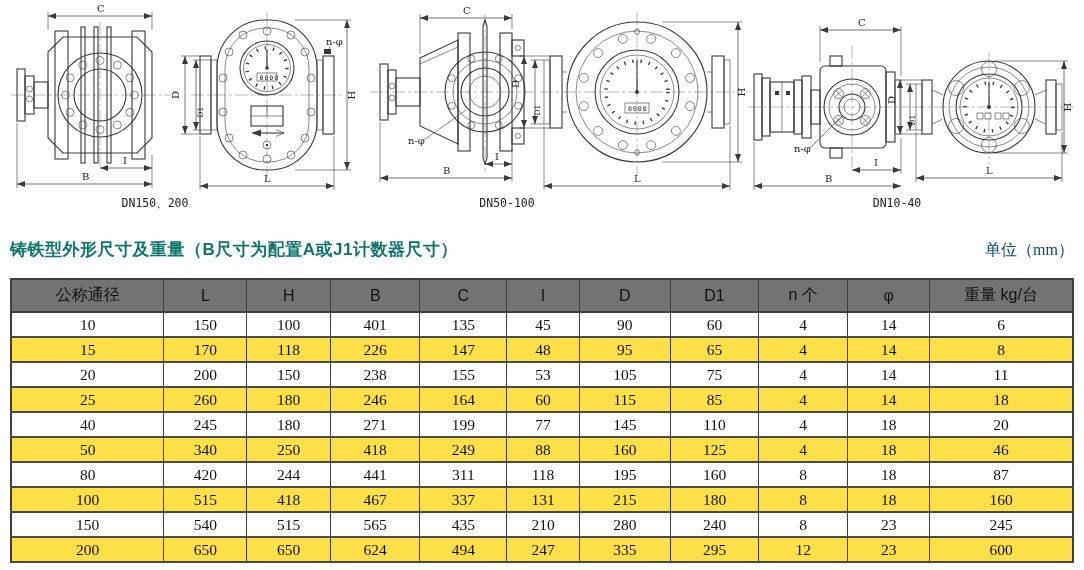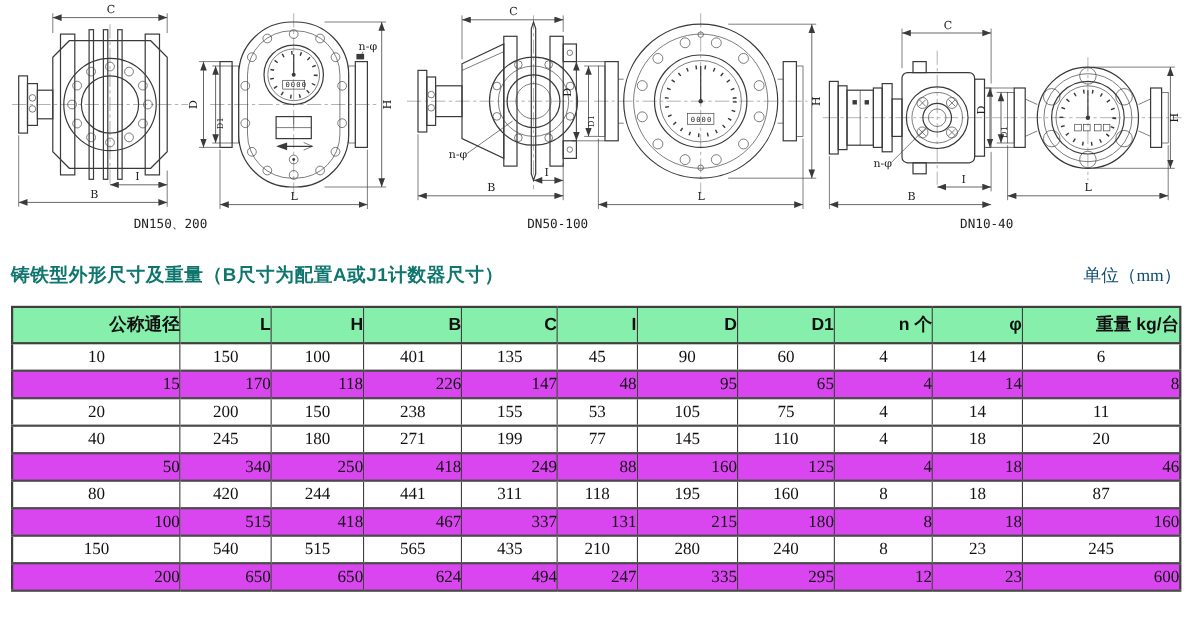--- a/index.html
+++ b/index.html
@@ -20,23 +20,23 @@
   text.cap{font-family:"DejaVu Sans Mono",monospace;font-size:11.5px;fill:#222;}
   text.ctr{font-family:"DejaVu Sans Mono",monospace;font-size:6.5px;fill:#222;letter-spacing:1px;}
 
   
   .titlebar{position:absolute;top:238px;left:10px;width:1064px;display:flex;justify-content:space-between;align-items:baseline;}
   .sec-title{font-size:17px;font-weight:bold;color:#0f766e;letter-spacing:0.5px;}
   .sec-unit{font-size:16px;color:#0c4a6e;font-family:"Liberation Serif",serif;}
 
   
   .dim-table{position:absolute;top:278px;left:10px;width:1064px;border-collapse:collapse;table-layout:fixed;}
-  .dim-table th{background:#86efac;font-weight:bold;font-size:16px;color:#111;height:31px;border:1px solid #3f3f3f;border-top:2px solid #3f3f3f;border-bottom:2px solid #3f3f3f;padding:0;text-align:right;}
+  .dim-table th{background:#737373;font-weight:normal;font-size:16px;color:#111;height:31px;border:1px solid #3f3f3f;border-top:2px solid #3f3f3f;border-bottom:2px solid #3f3f3f;padding:0;text-align:center;}
   .dim-table td{font-family:"Liberation Serif",serif;font-size:15.5px;color:#111;height:23px;border-left:1px solid #3f3f3f;border-right:1px solid #3f3f3f;border-bottom:2px solid #4a4a4a;padding:0;text-align:center;}
-  .dim-table tr.stripe td{background:#d946ef;text-align:right;}
+  .dim-table tr.stripe td{background:#fde047;}
   .dim-table{border:2px solid #3f3f3f;}
 </style>
 </head>
 <body>
 
 <div class="drawings">
 
   <svg style="left:5px" width="353" height="222" viewBox="0 0 353 222">
     <defs>
       <marker id="aE1" markerWidth="9" markerHeight="7" refX="8" refY="3" orient="auto" markerUnits="userSpaceOnUse">
@@ -431,20 +431,33 @@
         <td>150</td>
         <td>238</td>
         <td>155</td>
         <td>53</td>
         <td>105</td>
         <td>75</td>
         <td>4</td>
         <td>14</td>
         <td>11</td>
       </tr>
+      <tr class="stripe">
+        <td>25</td>
+        <td>260</td>
+        <td>180</td>
+        <td>246</td>
+        <td>164</td>
+        <td>60</td>
+        <td>115</td>
+        <td>85</td>
+        <td>4</td>
+        <td>14</td>
+        <td>18</td>
+      </tr>
       <tr>
         <td>40</td>
         <td>245</td>
         <td>180</td>
         <td>271</td>
         <td>199</td>
         <td>77</td>
         <td>145</td>
         <td>110</td>
         <td>4</td>

